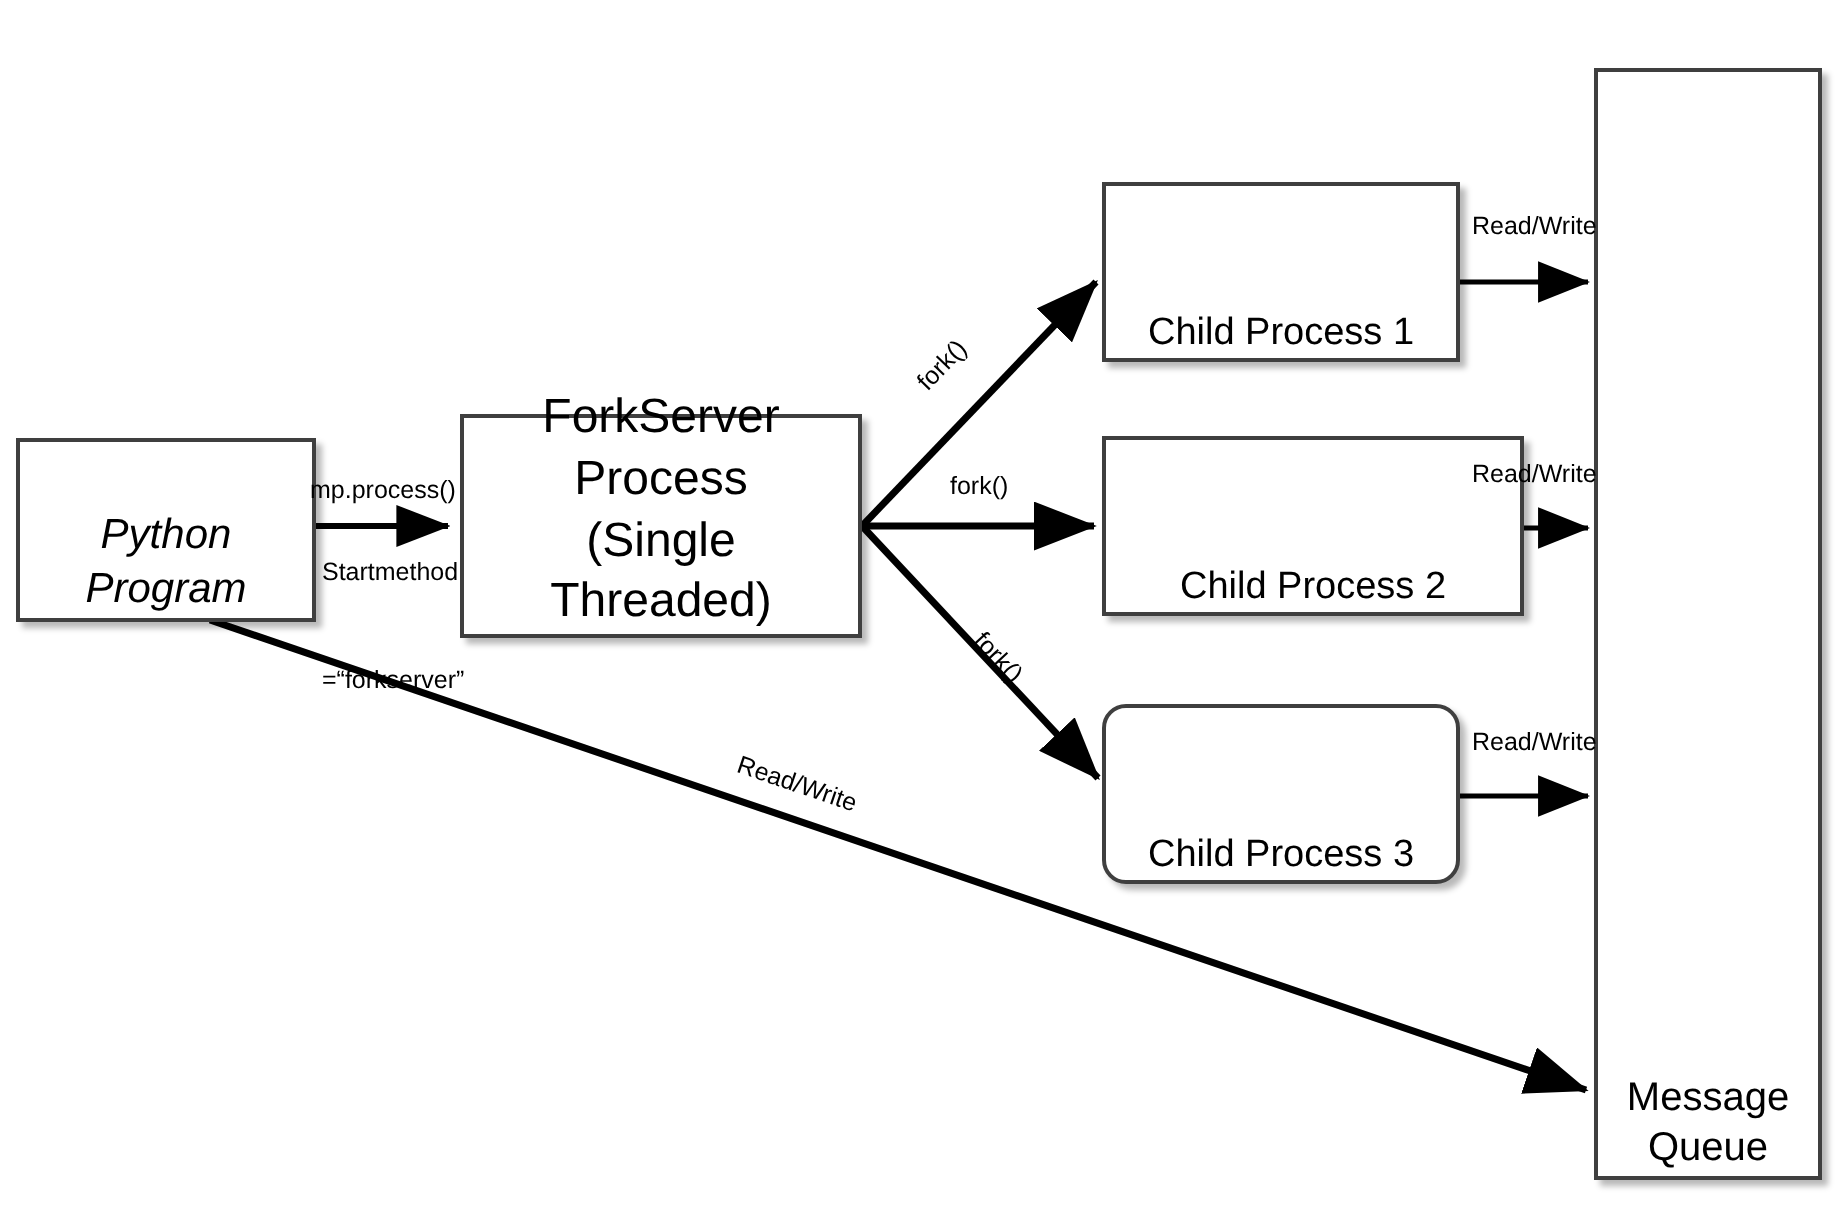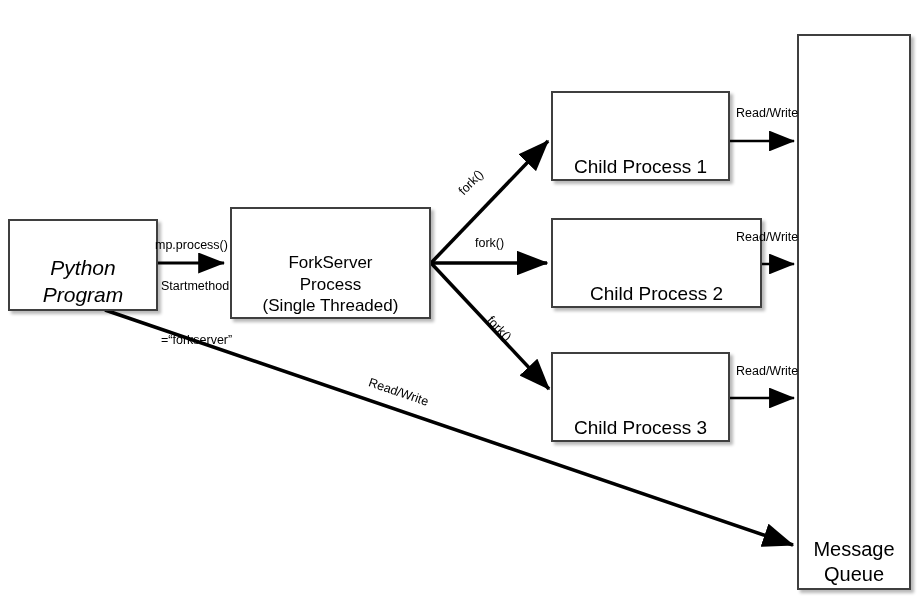--- a/index.html
+++ b/index.html
@@ -28,24 +28,24 @@
     color: #000000;
     line-height: 1.28;
   }
   .node .node-text {
     display: block;
     white-space: pre-line;
     padding: 0 4px;
   }
 
   #node-python        { left: 8px;   top: 219px; width: 150px; height: 92px;  font-size: 21px; font-style: italic; }
-  #node-forkserver    { left: 230px; top: 207px; width: 201px; height: 112px; font-size: 17px; }
+  #node-forkserver    { left: 230px; top: 207px; width: 201px; height: 112px; font-size: 24px; }
   #node-child1        { left: 551px; top: 91px;  width: 179px; height: 90px;  font-size: 19px; }
   #node-child2        { left: 551px; top: 218px; width: 211px; height: 90px;  font-size: 19px; }
-  #node-child3        { left: 551px; top: 352px; width: 179px; height: 90px;  font-size: 19px; }
+  #node-child3        { left: 551px; top: 352px; width: 179px; height: 90px;  font-size: 19px; border-radius: 12px; }
   #node-message-queue { left: 797px; top: 34px;  width: 114px; height: 556px; font-size: 20px; }
 
   
   #edges {
     position: absolute;
     left: 0; top: 0;
     width: 921px;
     height: 605px;
     pointer-events: none;
   }

